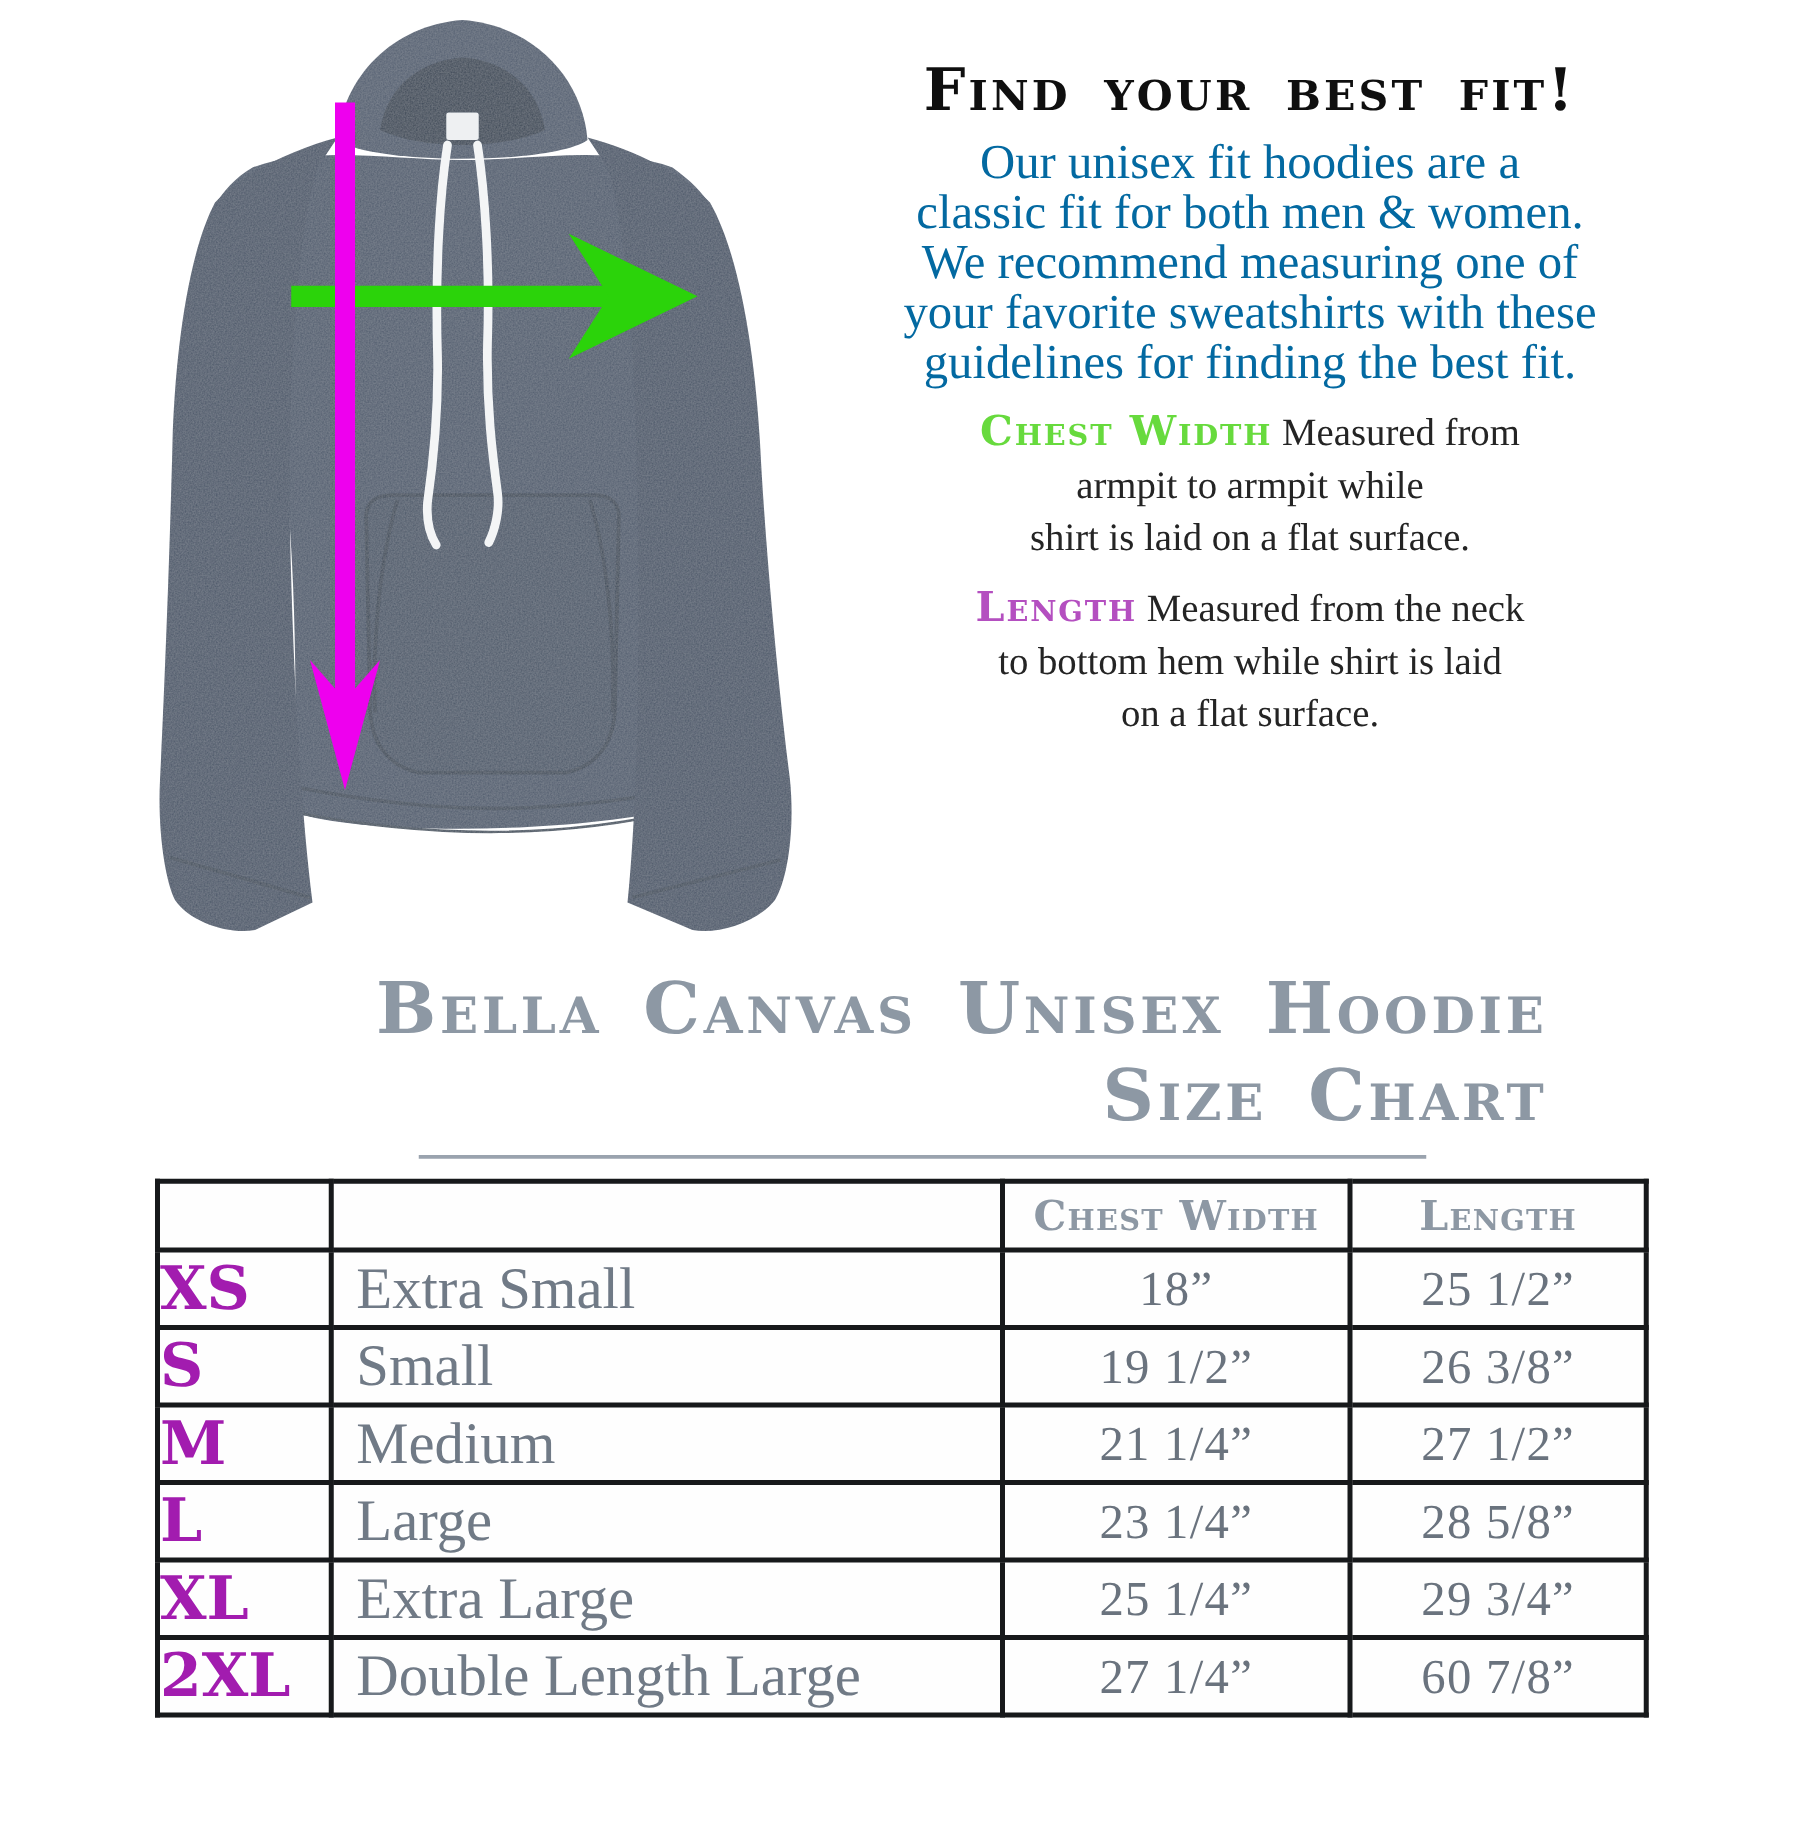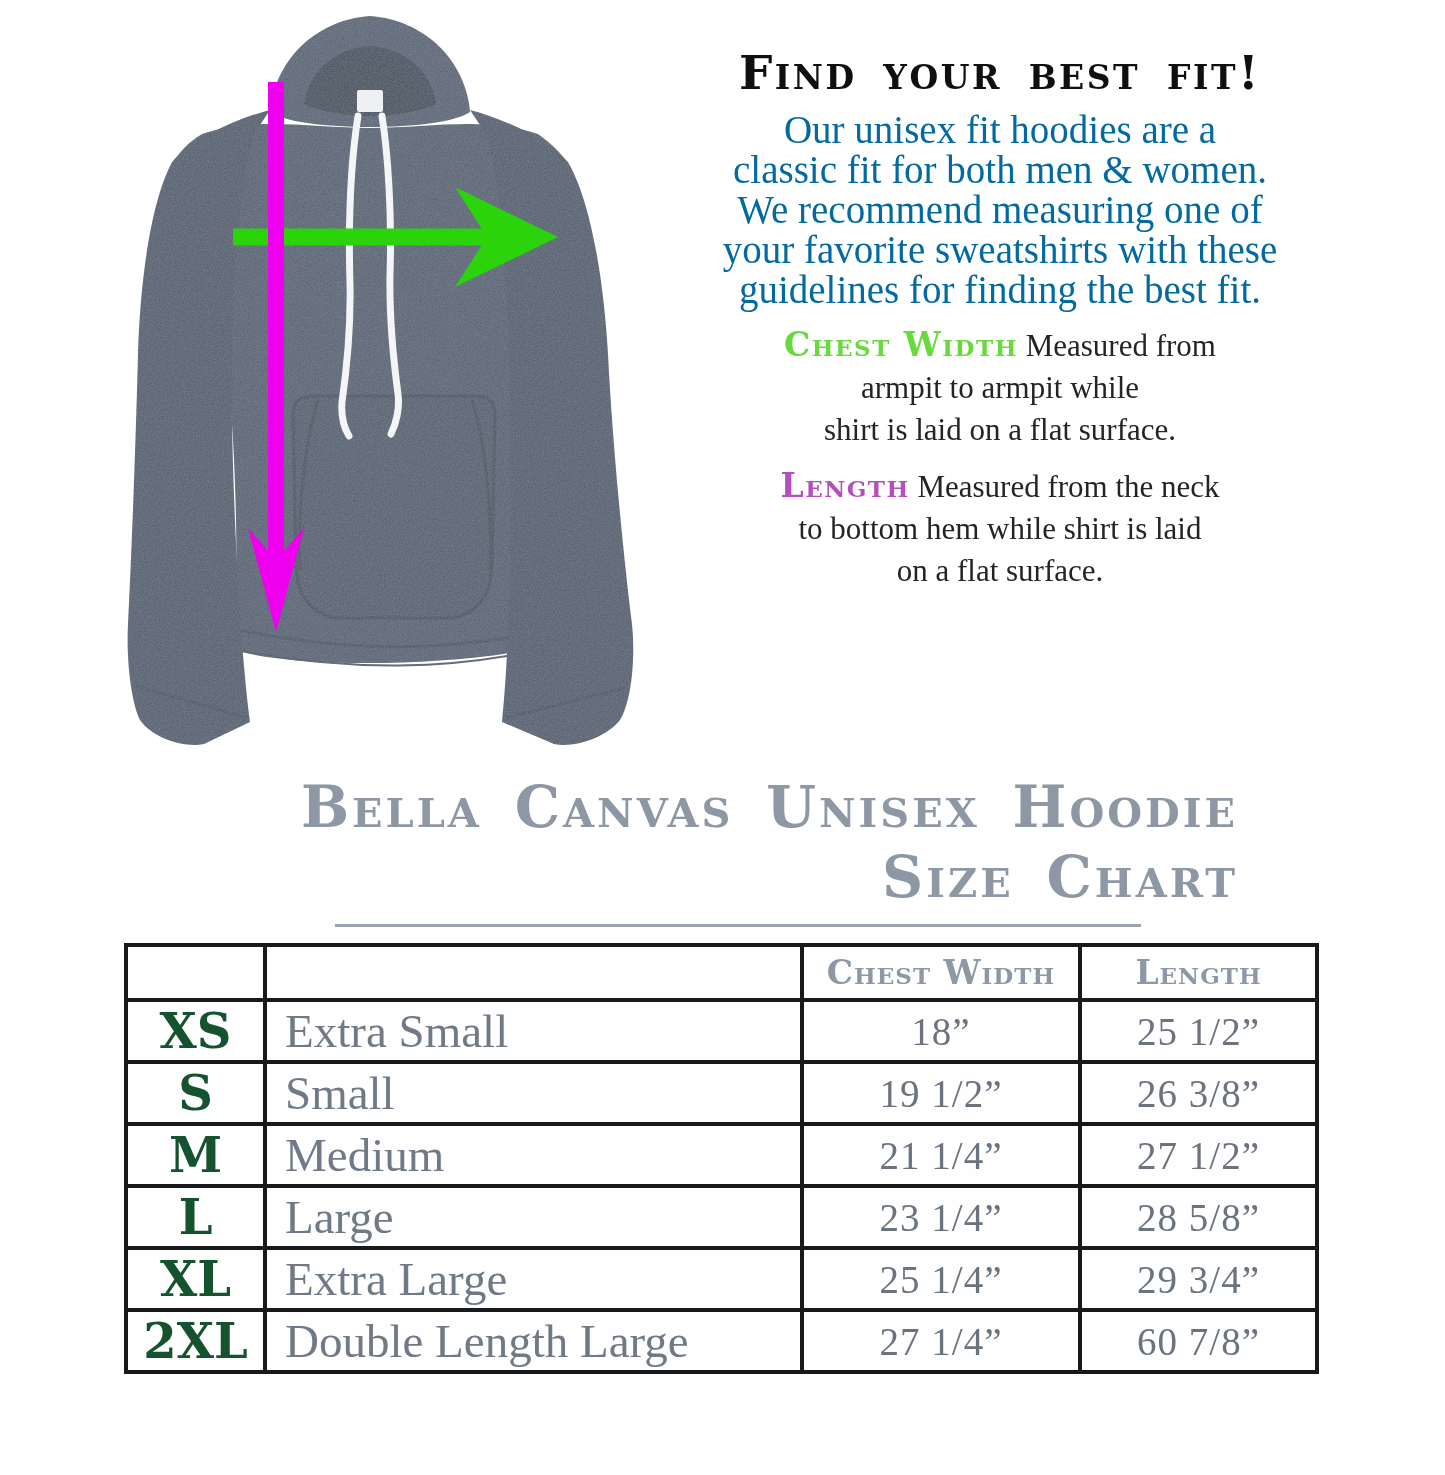--- a/index.html
+++ b/index.html
@@ -37,21 +37,21 @@
   .heading-rule { width:806px; height:3px; background:#9aa3ae; margin:12px auto 0 auto; }
 
   
   table.size-table {
     position:absolute; left:124px; top:943px;
     border-collapse:collapse; table-layout:fixed; background:#fefefe;
   }
   .size-table th, .size-table td { border:4px solid #17191b; padding:0; overflow:hidden; }
   .size-table th { height:55px; font-variant:small-caps; font-weight:600; letter-spacing:1px; font-size:33px; color:#8d98a4; text-align:center; }
   .size-table td { height:62px; }
-  td.cell-code  { font-weight:bold; font-size:48px; color:#14532d; text-align:center; font-variant:small-caps; }
+  td.cell-code  { font-weight:bold; font-size:48px; color:#a21caf; text-align:left; font-variant:small-caps; }
   td.cell-name  { font-family:"Liberation Serif", serif; font-size:47px; color:#707a86; text-align:left; padding-left:18px; }
   td.cell-meas  { font-family:"Liberation Serif", serif; font-size:39px; color:#6a737e; text-align:center; letter-spacing:1px; }
 </style>
 </head>
 <body>
 
 <div class="canvas">
 
   <div class="hoodie-wrap">
     <svg width="665" height="748" viewBox="0 0 665 748">

